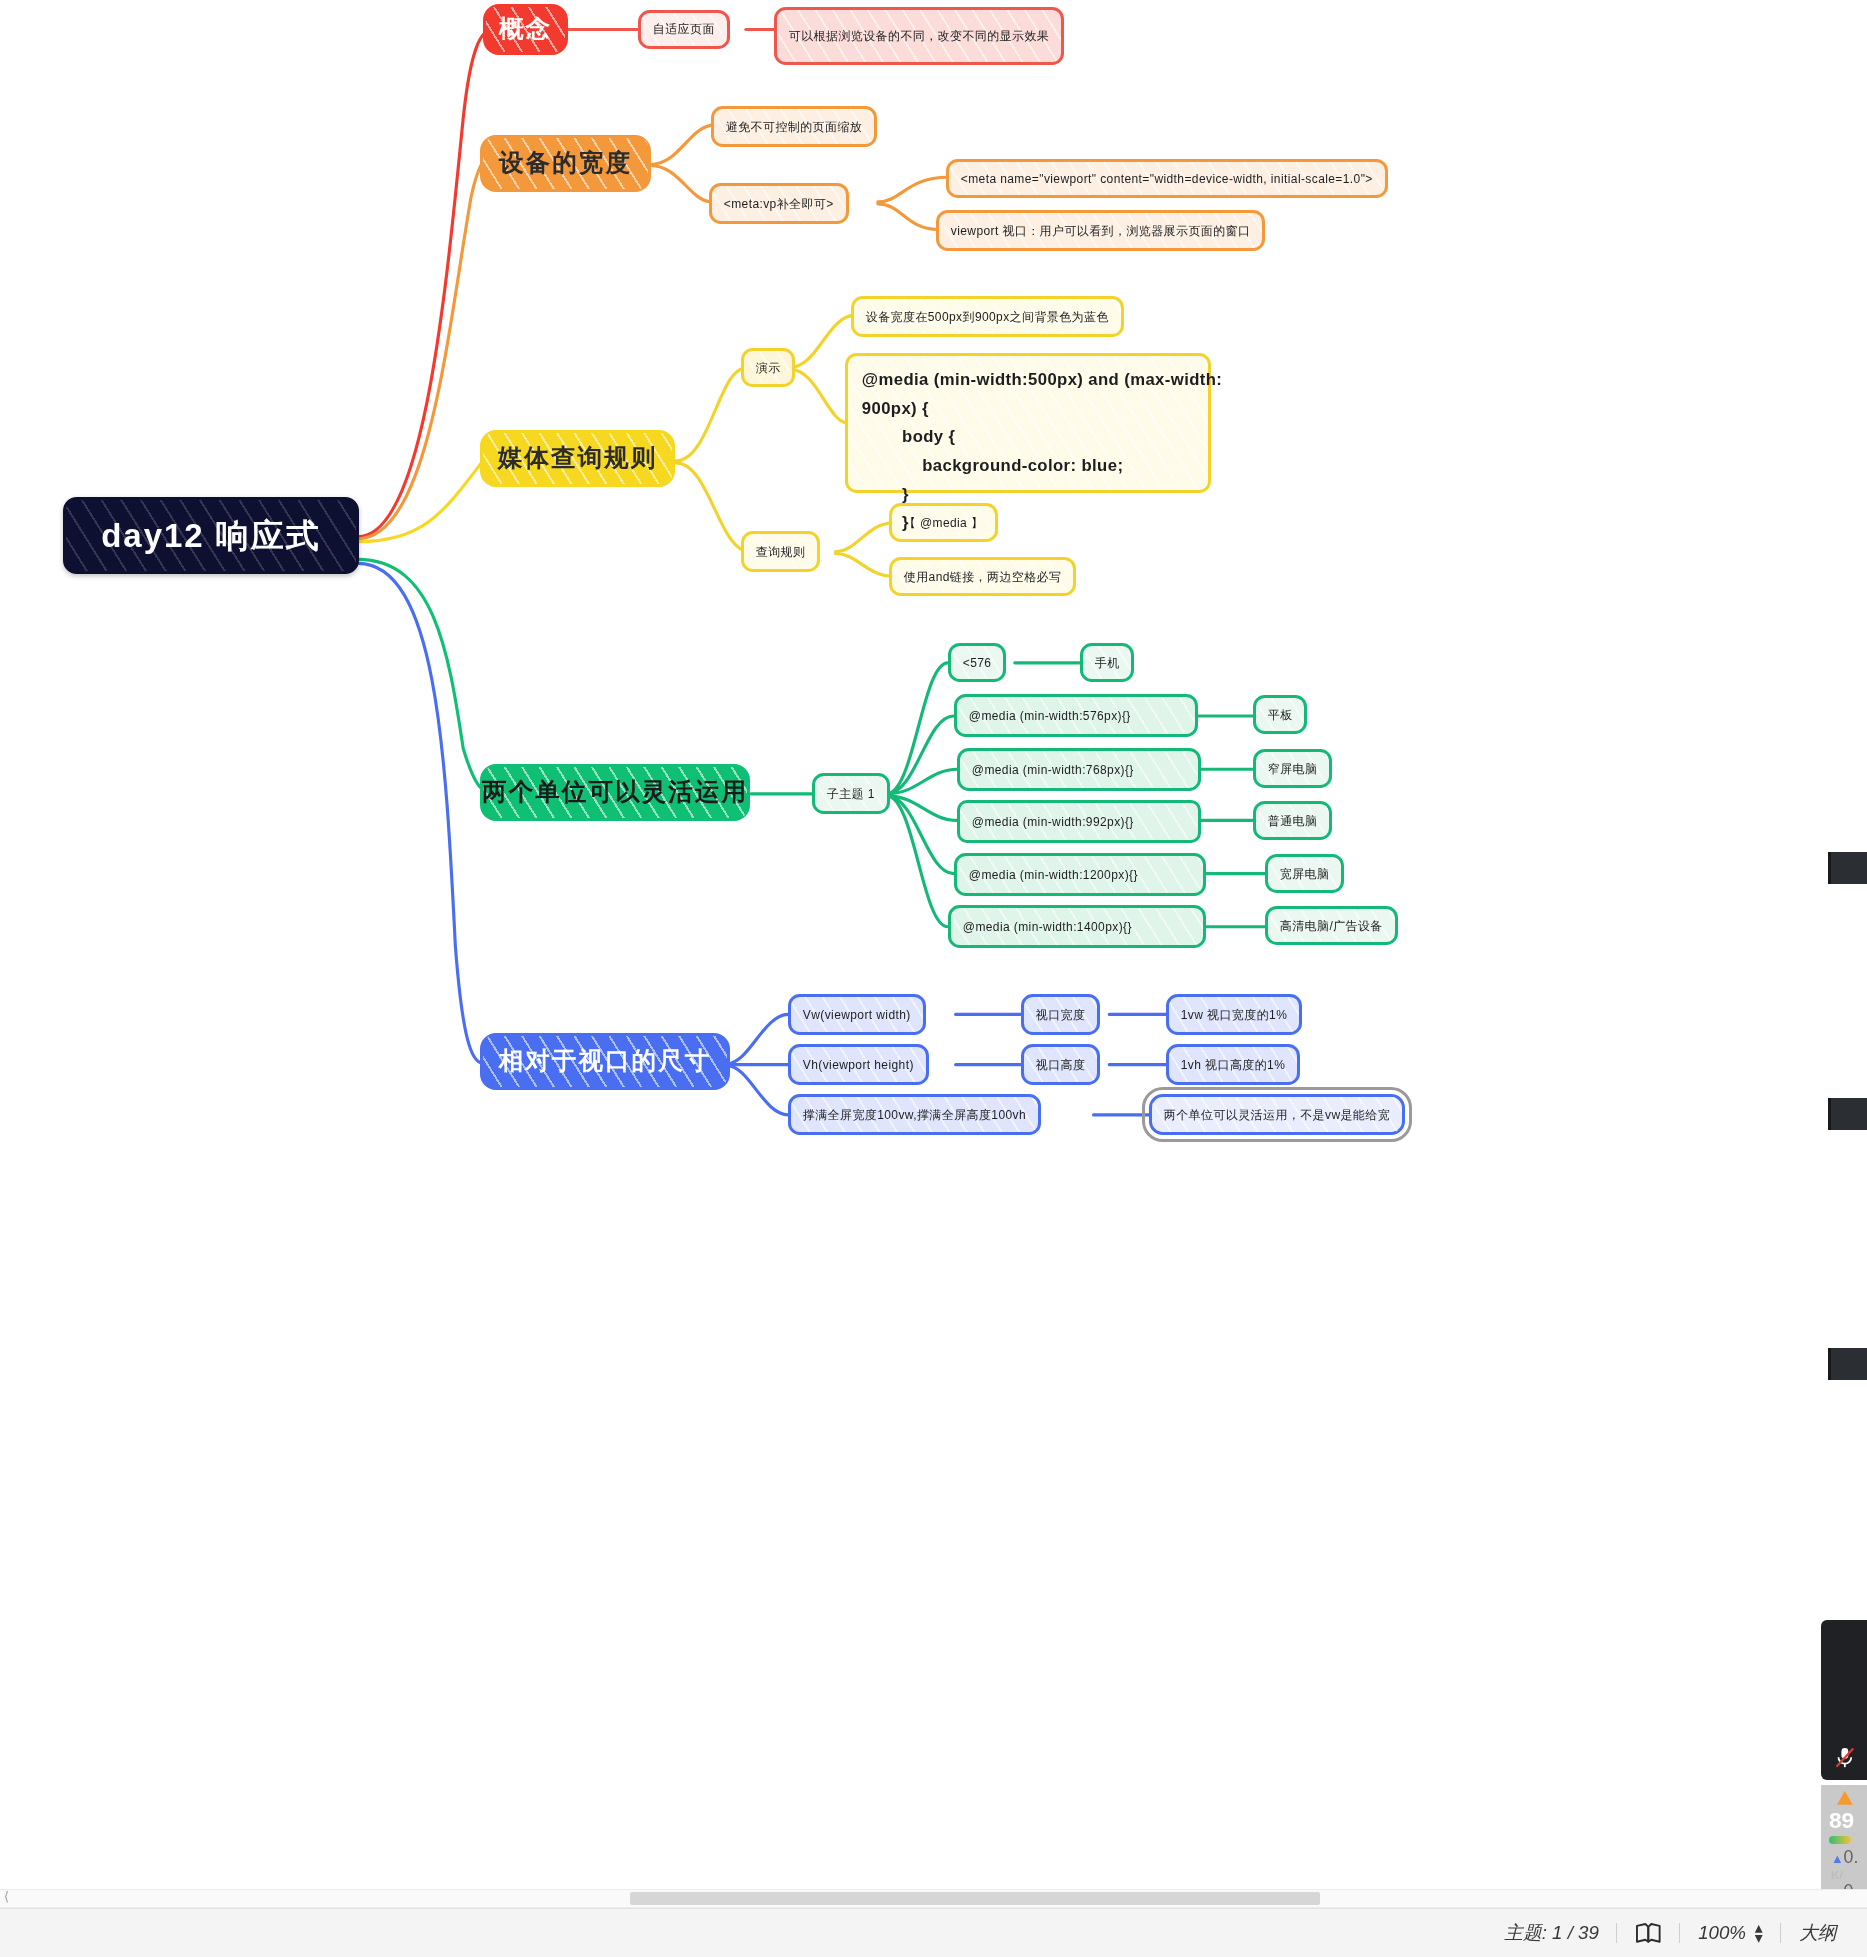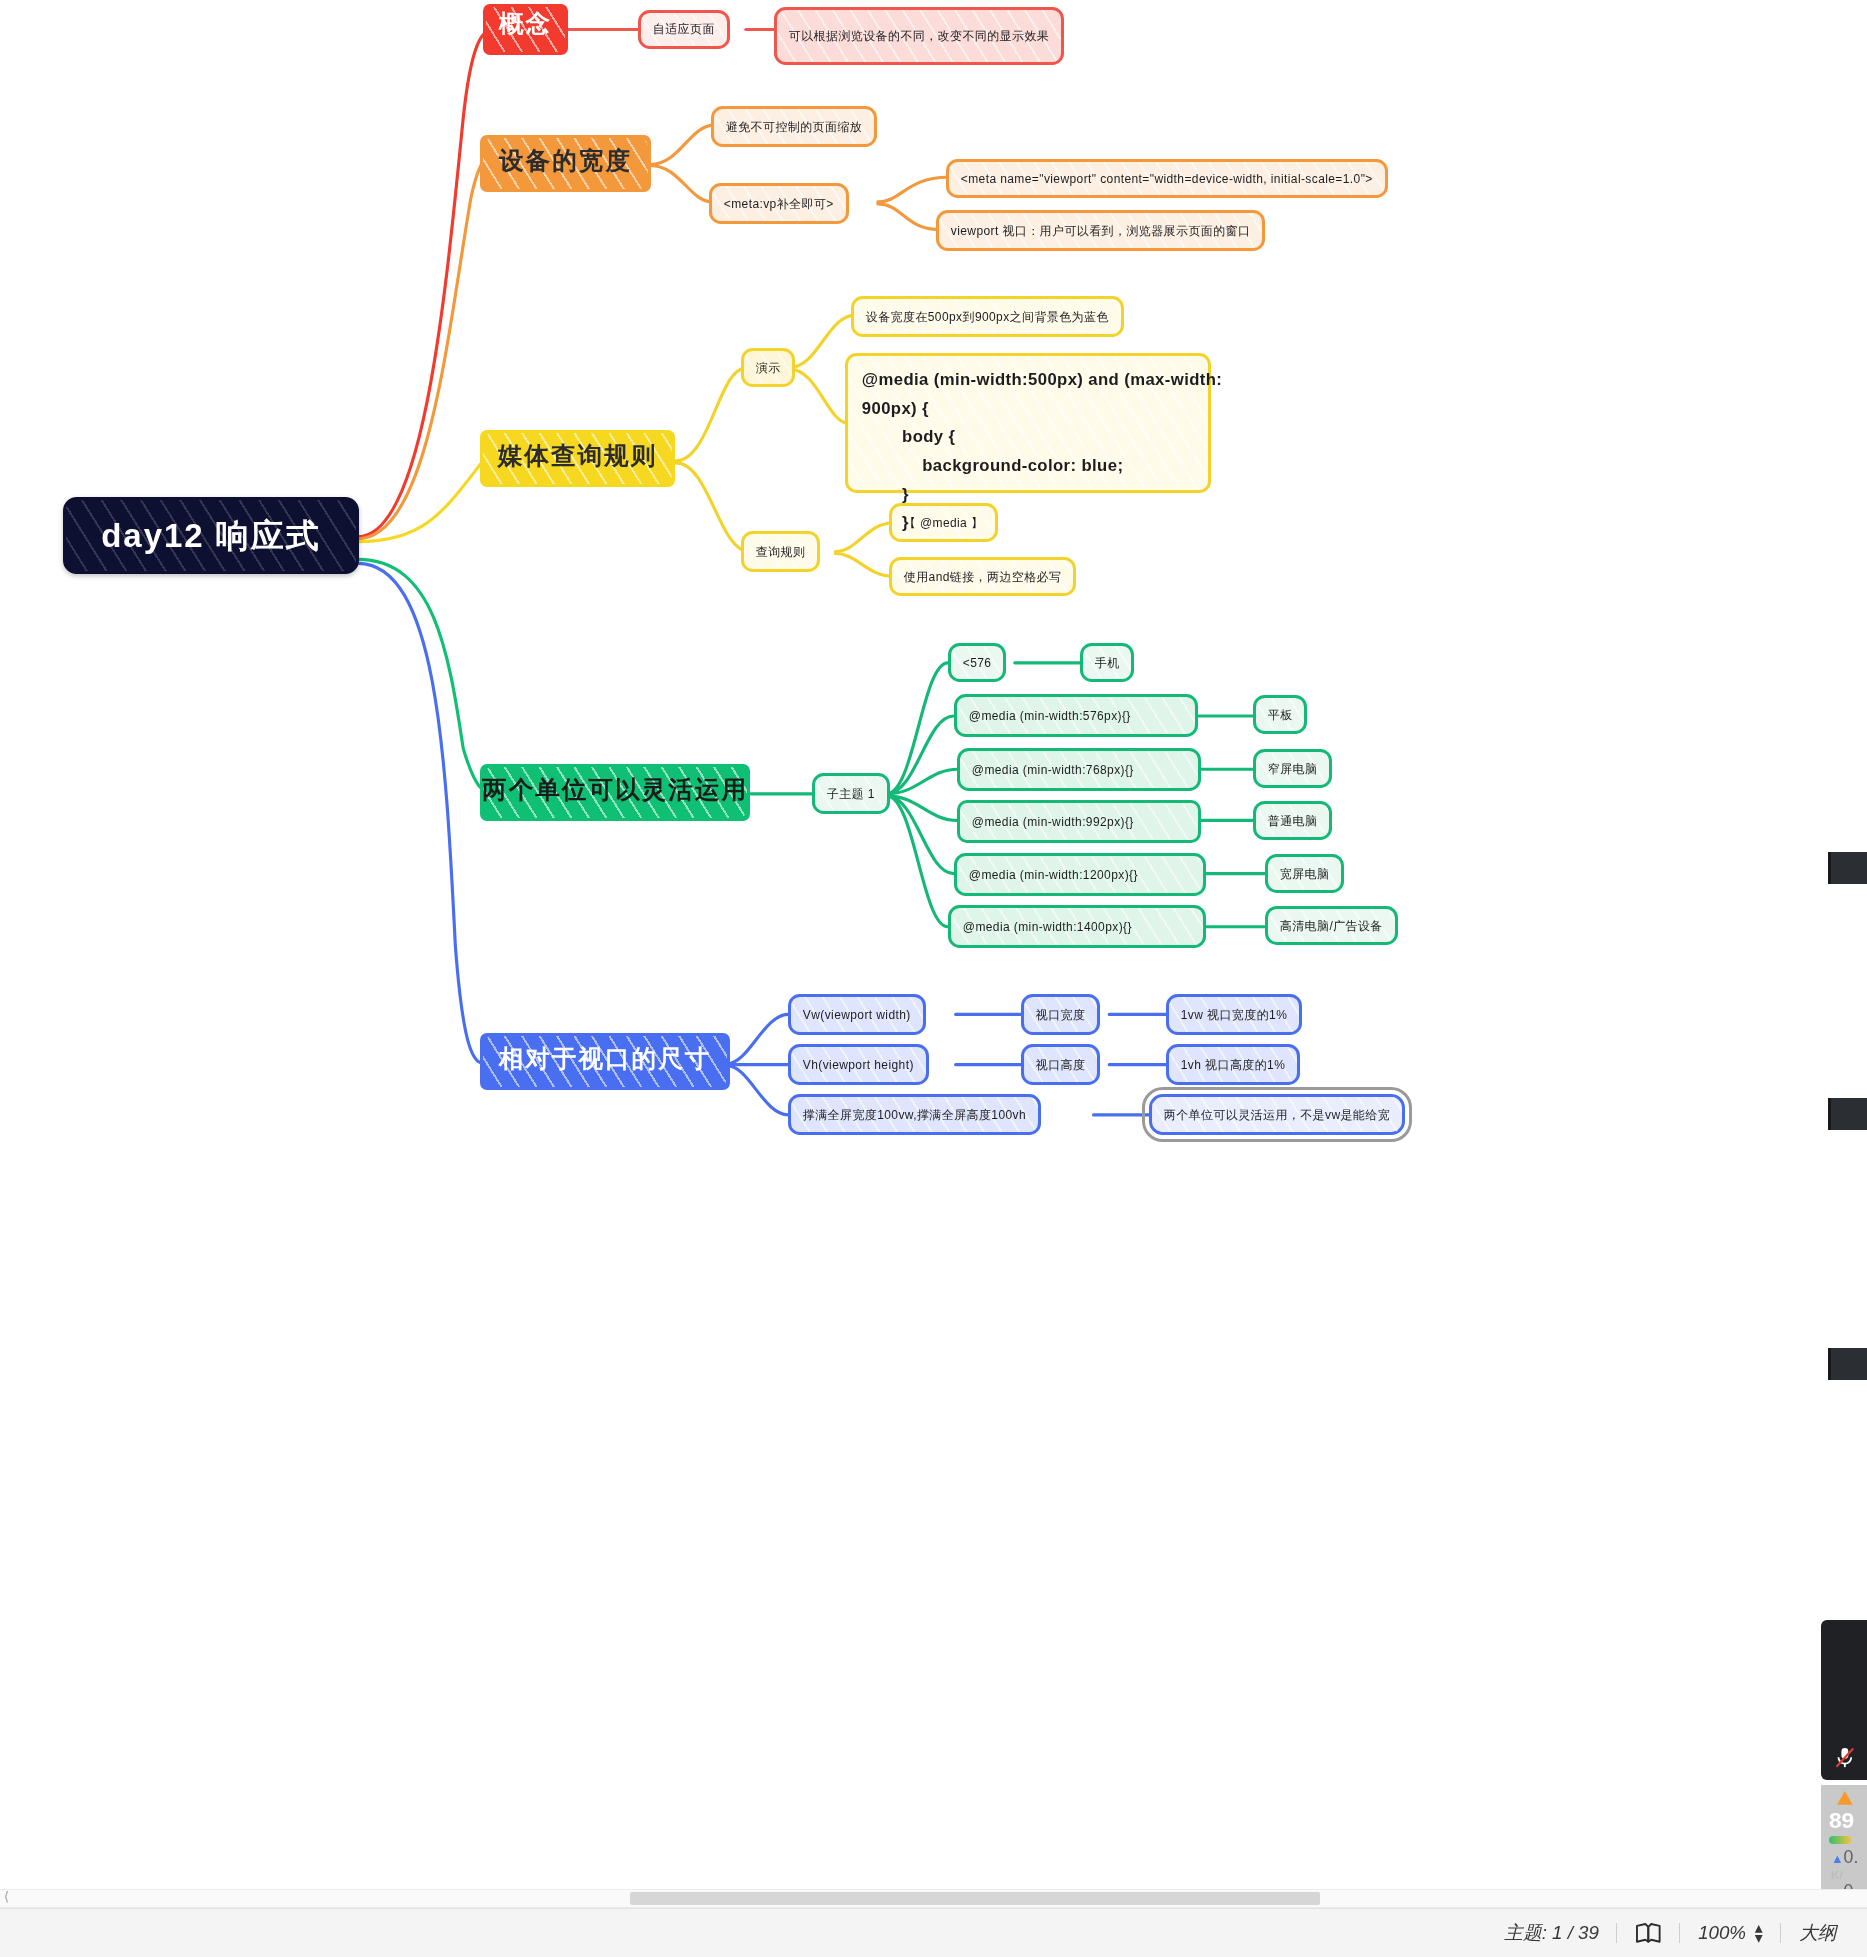--- a/index.html
+++ b/index.html
@@ -34,23 +34,22 @@
     border-radius:13.8px;padding:9.9px 25.6px;
     justify-content:center;
     box-shadow:0 2px 4.9px rgba(0,0,0,.25);
   }
   .root .hatch{background:
     repeating-linear-gradient(58deg, rgba(255,255,255,.16) 0 2px, rgba(255,255,255,0) 2px 16.7px);}
 
   
   .trunk{
     font-size:24.6px;font-weight:700;color:#202124;
-    border-radius:7px;padding:8.9px 19.7px;justify-content:center;
+    border-radius:16px;padding:8.9px 19.7px;justify-content:center;
     letter-spacing:2px;
-    align-items:flex-end;
   }
   .trunk.red{background:#f33a2e;border-color:#f33a2e;color:#ffffff;}
   .trunk.orange{background:#f3983b;border-color:#f3983b;color:#2c2c2c;}
   .trunk.yellow{background:#f6d820;border-color:#f6d820;color:#2c2c2c;}
   .trunk.green{background:#0fbf74;border-color:#0fbf74;color:#1b1b1b;}
   .trunk.blue{background:#4a6ef0;border-color:#4a6ef0;color:#ffffff;}
 
   
   .red-b  {border-color:#f0564b;background:#fdeeec;}
   .red-p  {border-color:#f0564b;background:#fbdcd9;}

